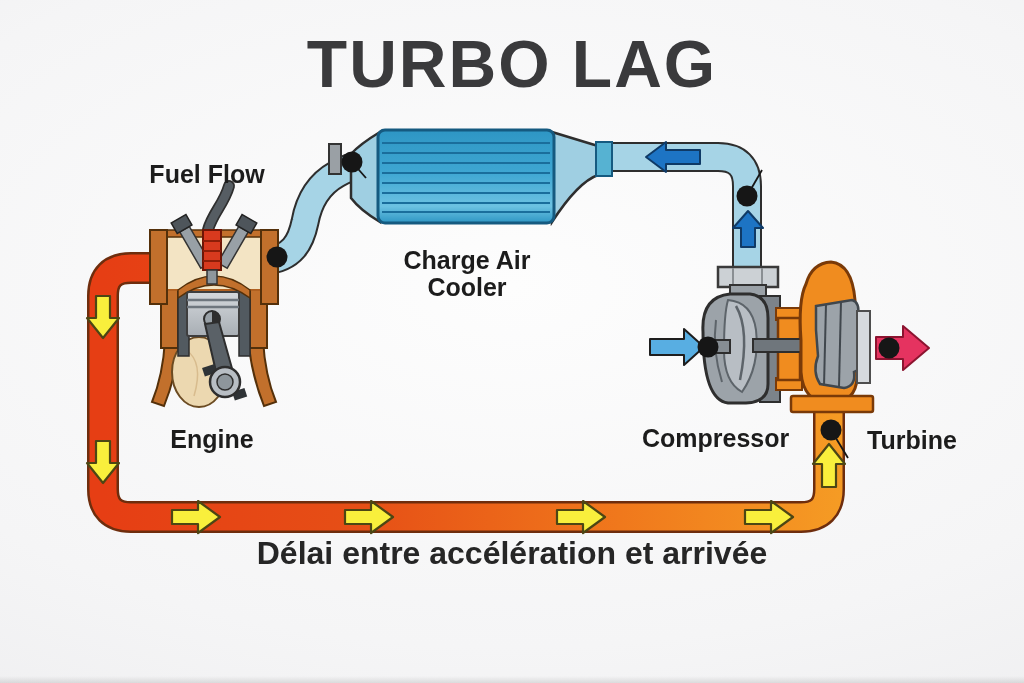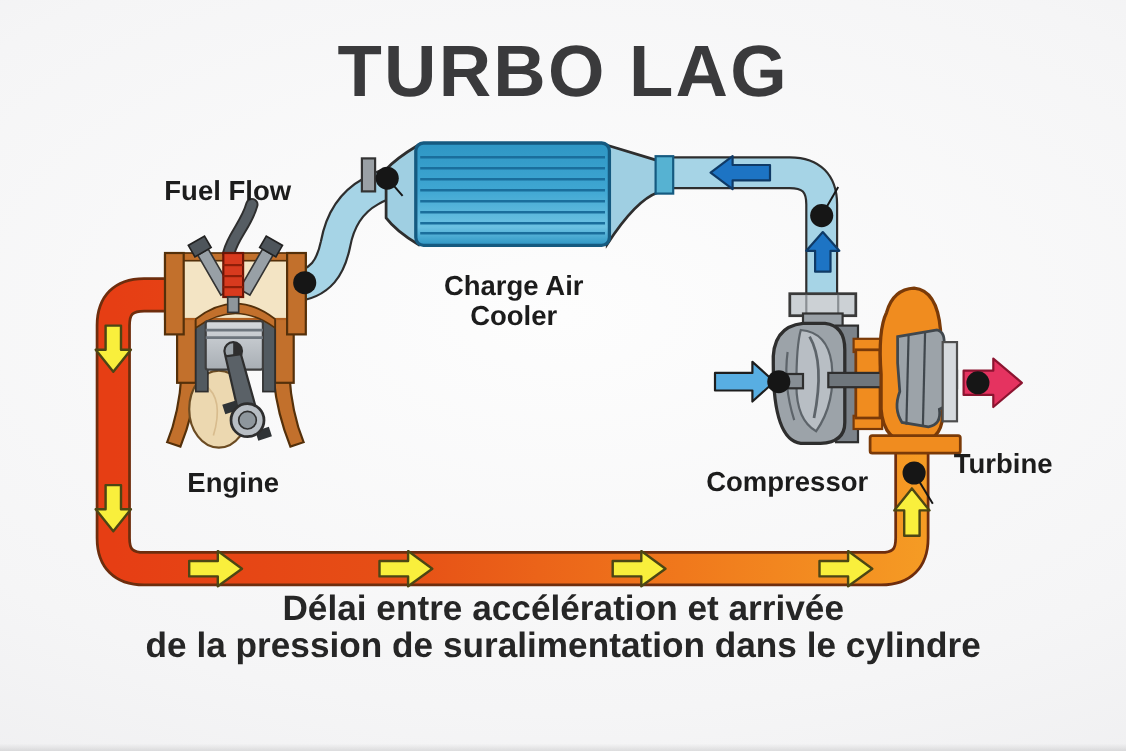--- a/index.html
+++ b/index.html
@@ -177,20 +177,19 @@
   <div class="title">TURBO LAG</div>
 
   <div class="lbl center" style="left:142px;top:161px;width:130px;">Fuel Flow</div>
 
   <div class="lbl center" style="left:152px;top:426px;width:120px;">Engine</div>
 
   <div class="lbl center" style="left:367px;top:247px;width:200px;">Charge Air Cooler</div>
 
   <div class="lbl center" style="left:642px;top:425px;width:140px;">Compressor</div>
 
-  <div class="lbl center" style="left:862px;top:409px;width:100px;">Turbine</div>
+  <div class="lbl center" style="left:862px;top:427px;width:100px;">Turbine</div>
 
 
   <div class="caption">
     <div>Délai entre accélération et arrivée</div>
-    <div>de la pression de suralimentation dans le cylindre</div>
   </div>
 </div>
 
 </body></html>

